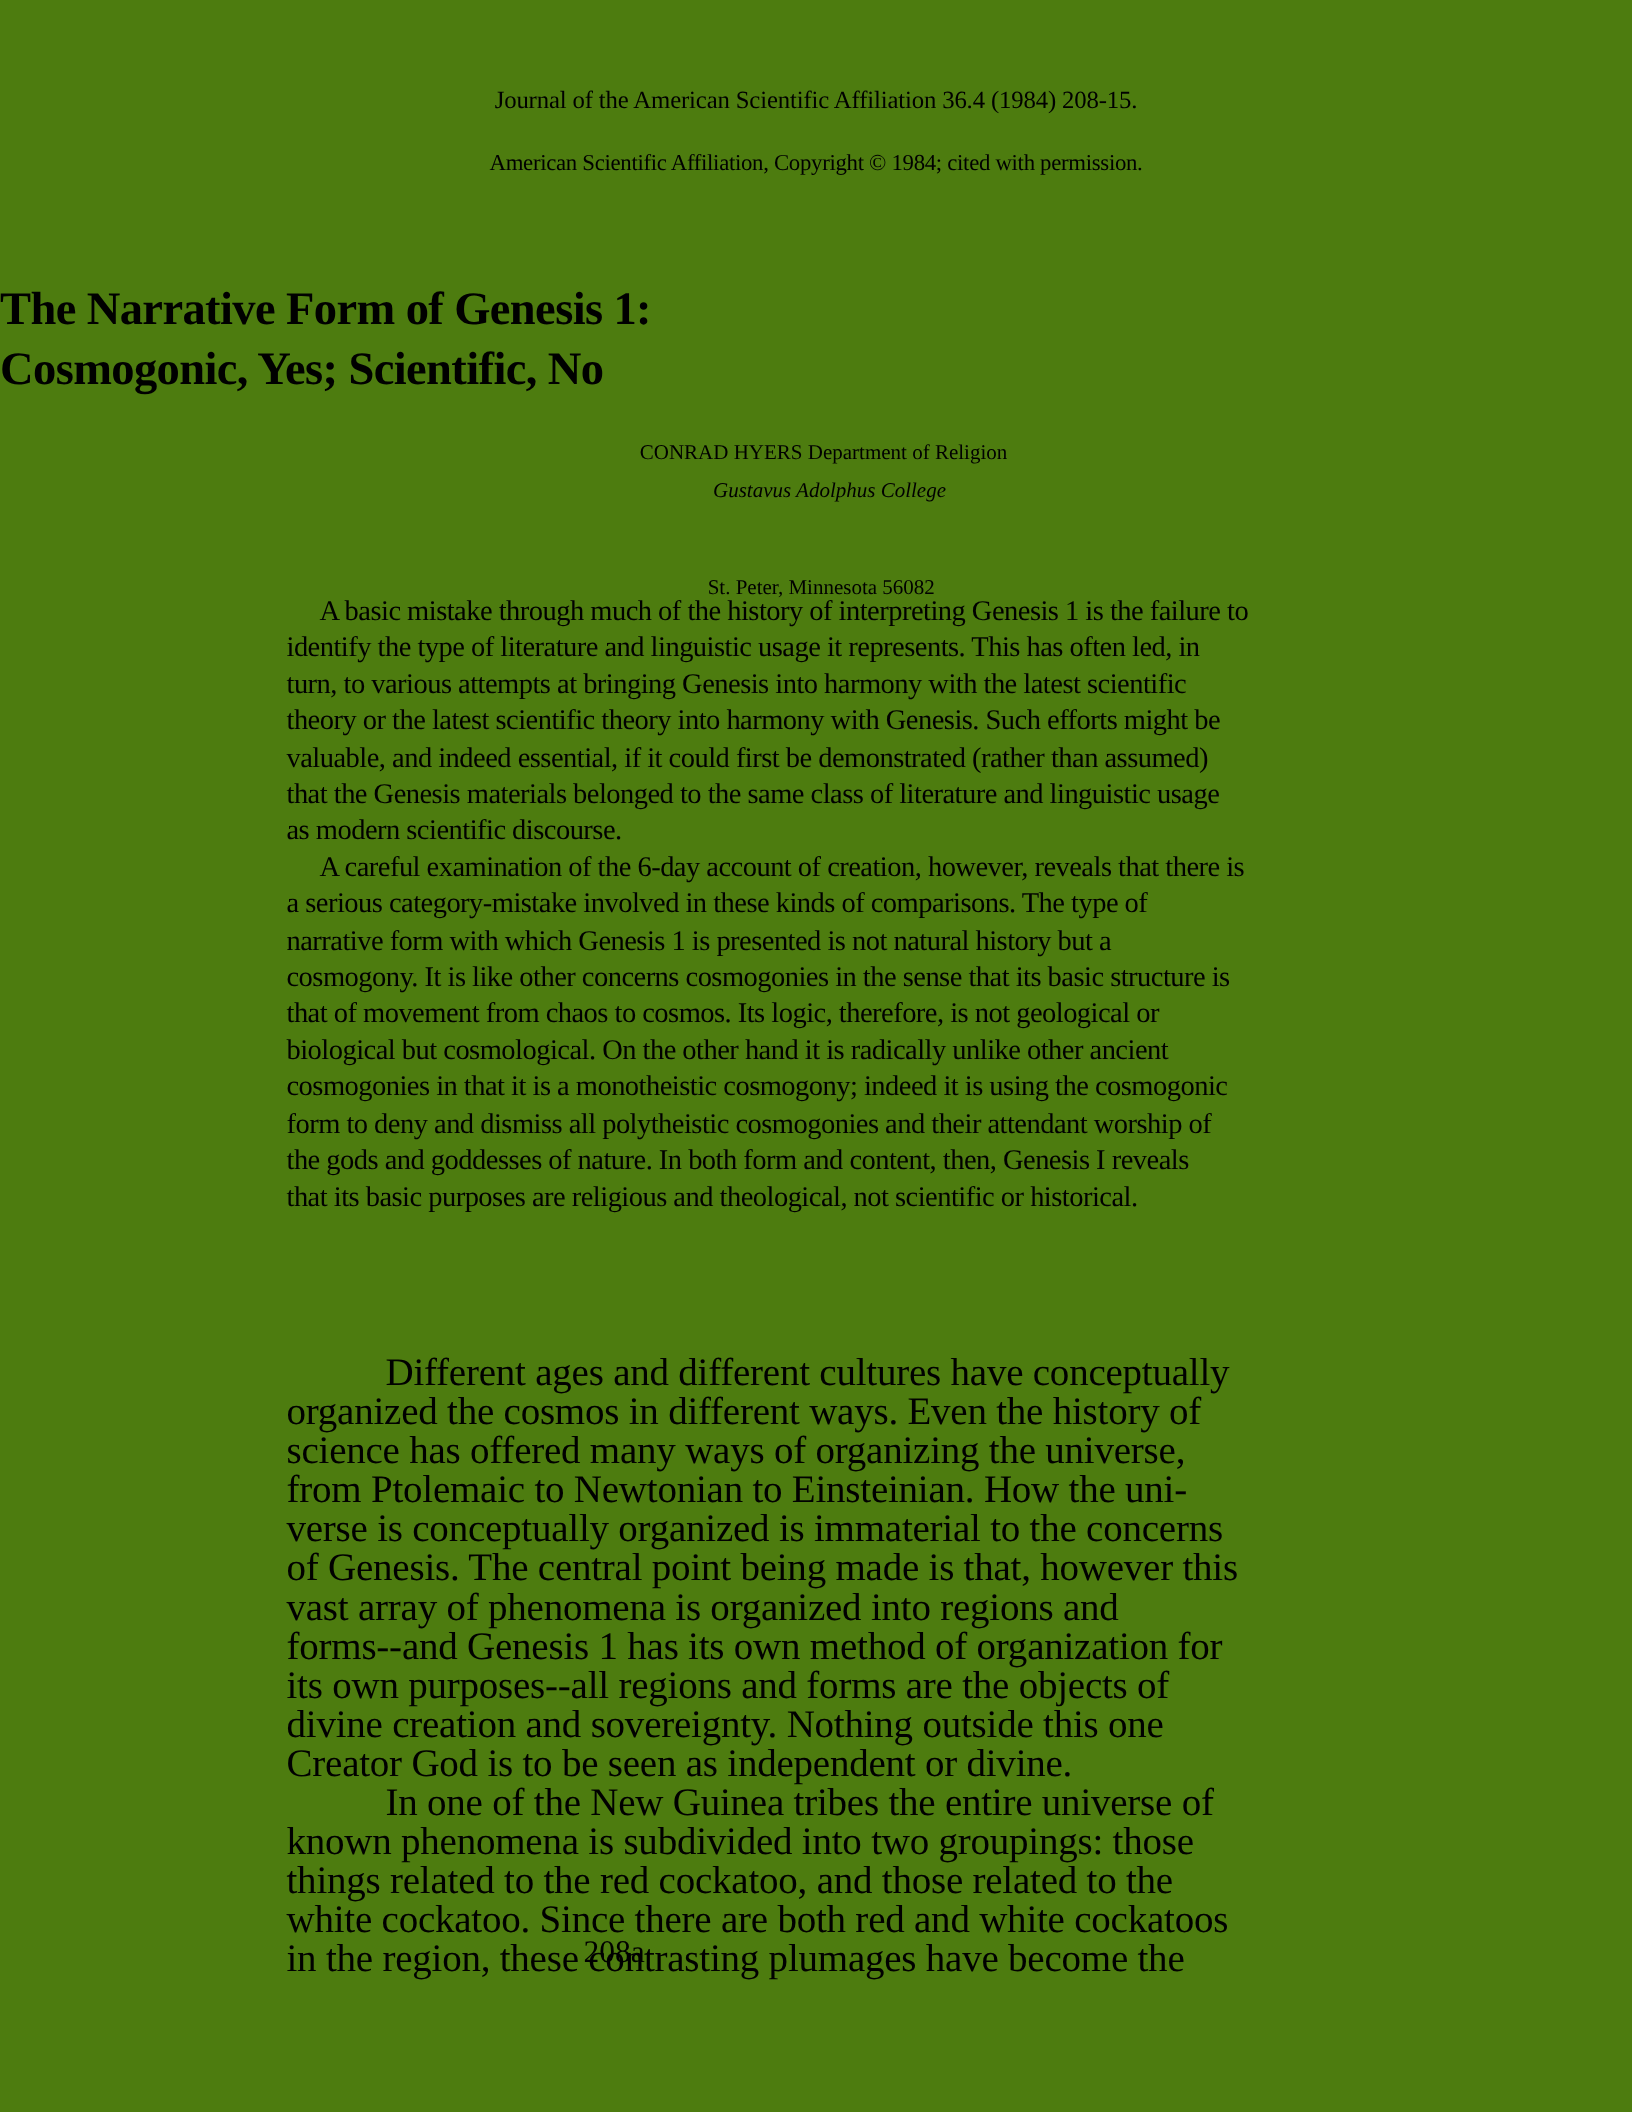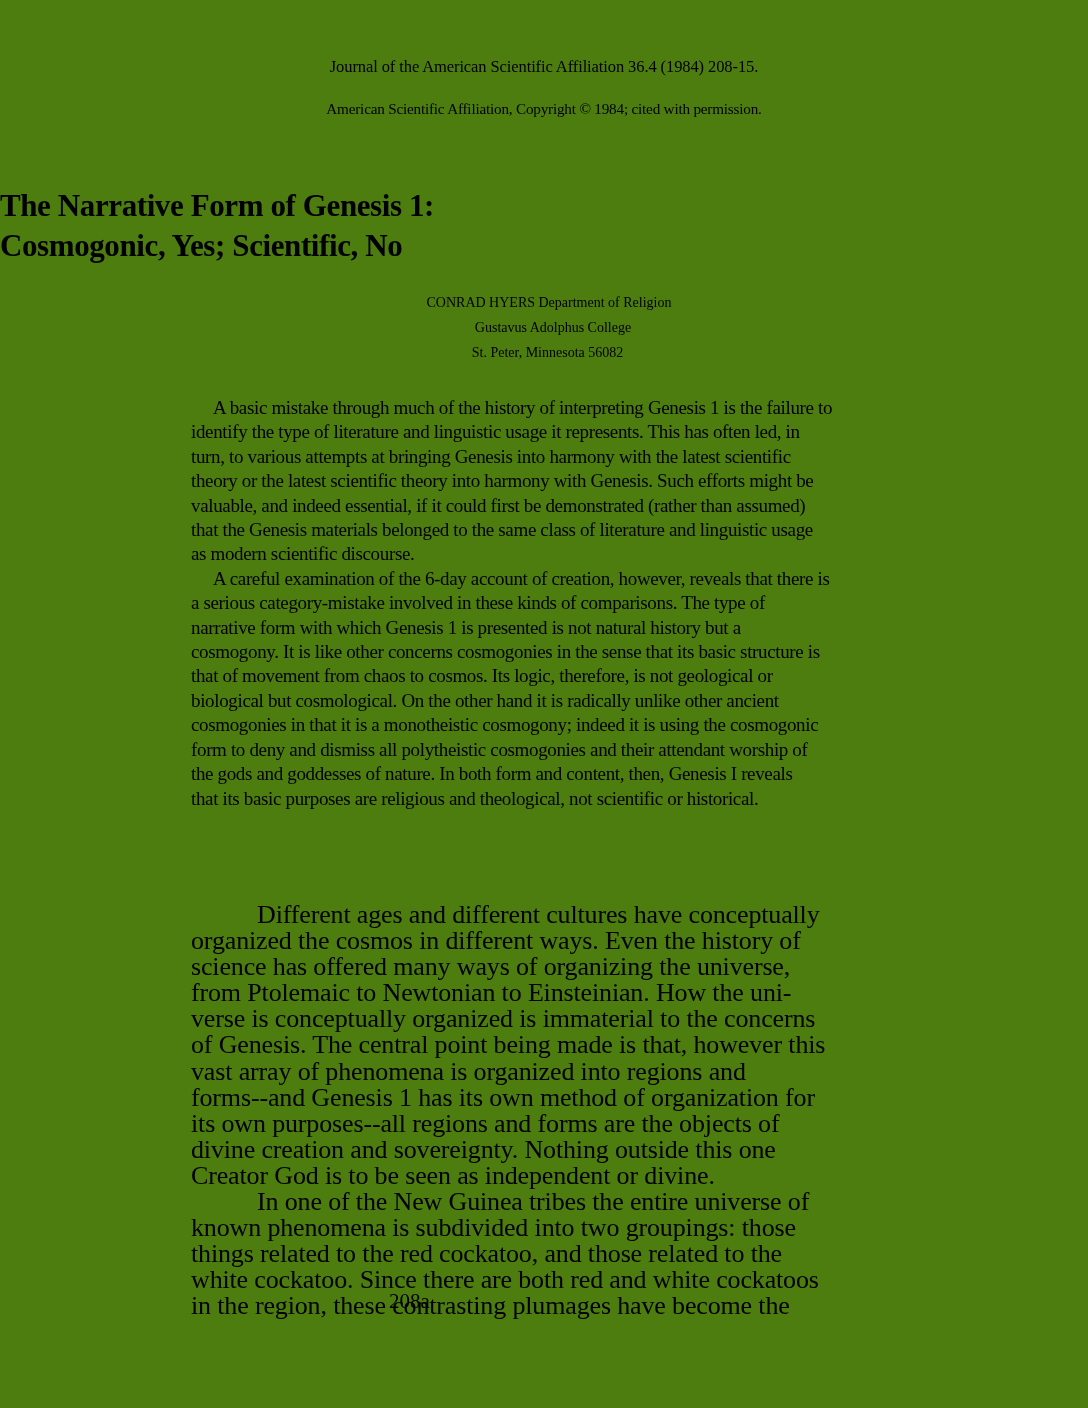--- a/index.html
+++ b/index.html
@@ -51,22 +51,22 @@
       position: absolute;
       left: 0;
       width: 1088px;
       top: 290px;
       text-align: center;
       font-size: 14px;
       line-height: 25px;
     }
     .author-block span { display: block; }
     .author-block .a1 { padding-left: 10px; }
-    .author-block .a2 { padding-left: 18px; }
-    .author-block .a3 { padding-left: 7px; }
+    .author-block .a2 { padding-left: 18px; font-style: italic; }
+    .author-block .a3 { padding-left: 7px; margin-top: 40px; }
 
     .abstract {
       position: absolute;
       left: 191px;
       top: 396px;
       width: 780px;
       font-size: 19px;
       line-height: 24.4px;
       letter-spacing: -0.35px;
     }

